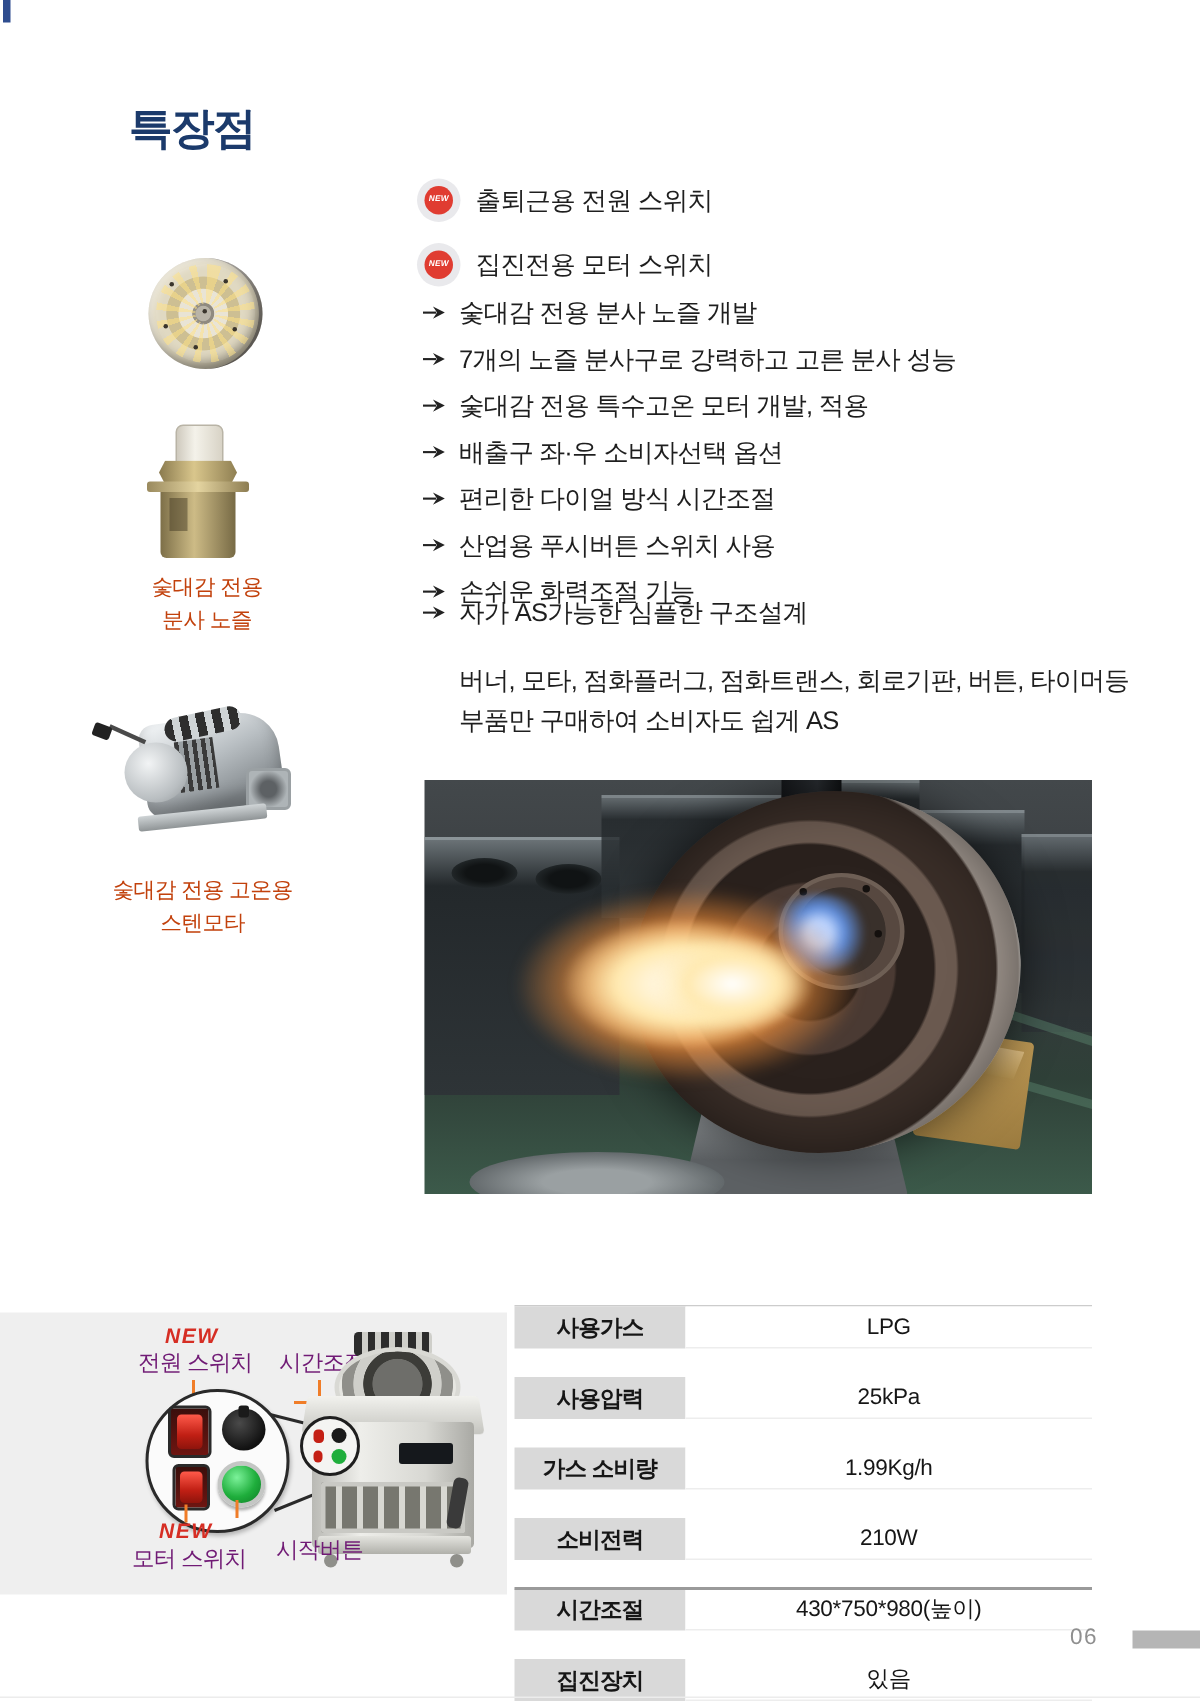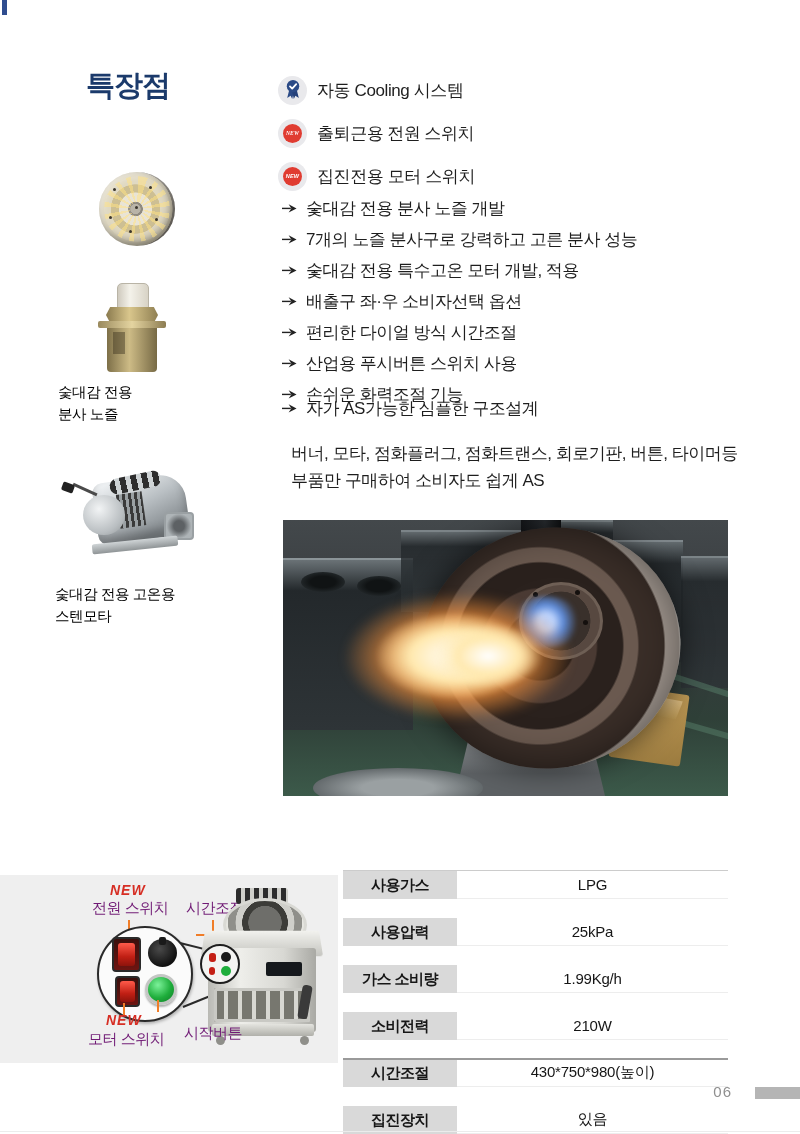--- a/index.html
+++ b/index.html
@@ -19,21 +19,21 @@
   
   .badge-row{left:278px;height:30px;display:flex;align-items:center;gap:10px;}
   .badge-circle{width:29px;height:29px;border-radius:50%;background:#e9e9ec;display:flex;align-items:center;justify-content:center;flex:0 0 29px;}
   .new-dot{width:19px;height:19px;border-radius:50%;background:#e03c31;color:#fff;font-size:5.5px;font-weight:bold;display:flex;align-items:center;justify-content:center;font-style:italic;letter-spacing:.2px;}
   .badge-label{font-size:17px;color:#1e1e1e;letter-spacing:-.4px;}
 
   
   .bullet-row{left:282px;display:flex;align-items:flex-start;gap:9px;}
   .bullet-row .arrow{margin-top:5px;flex:0 0 15px;}
   .bullet-text{font-size:17px;color:#1e1e1e;letter-spacing:-.5px;line-height:22px;}
-  .note-line{left:291px;font-size:17px;color:#1e1e1e;letter-spacing:-.5px;}
+  .note-line{left:306px;font-size:17px;color:#1e1e1e;letter-spacing:-.5px;}
 
   
   .disc{left:99px;top:172px;width:76px;height:74px;border-radius:50%;
     background:radial-gradient(circle at 48% 50%, #b9b4a8 0 9%, #8f8a80 10% 13%,
       #e8e2d2 14% 30%, #c9ba8a 31% 45%, #ded6bd 46% 68%, #9a948a 69% 84%, #6e6a63 85% 100%);
     box-shadow:inset -4px -4px 8px rgba(0,0,0,.45), inset 3px 3px 6px rgba(255,255,255,.5);}
   .disc:before{content:"";position:absolute;left:6%;top:6%;width:88%;height:88%;border-radius:50%;
     background:repeating-conic-gradient(from 10deg, rgba(255,228,140,.55) 0 9deg, rgba(255,255,255,.08) 9deg 22deg);
     -webkit-mask:radial-gradient(circle,transparent 0 14%,#000 15% 82%,transparent 83%);
             mask:radial-gradient(circle,transparent 0 14%,#000 15% 82%,transparent 83%);}
@@ -42,21 +42,21 @@
   .nozzle-cap{left:117px;top:283px;width:30px;height:26px;border-radius:5px 5px 3px 3px;
     background:linear-gradient(90deg,#cfcabe,#f4f2ea 40%,#d8d3c6);border:1px solid #b9b4a6;}
   .nozzle-hex{left:106px;top:307px;width:52px;height:16px;
     background:linear-gradient(90deg,#8a7a4e,#d9c68c 45%,#8f7f52);
     clip-path:polygon(8% 0,92% 0,100% 50%,92% 100%,8% 100%,0 50%);}
   .nozzle-flange{left:98px;top:321px;width:68px;height:7px;background:linear-gradient(90deg,#9a8a5e,#e4d4a0 50%,#8d7d52);border-radius:2px;}
   .nozzle-body{left:107px;top:328px;width:50px;height:44px;border-radius:0 0 4px 4px;
     background:linear-gradient(90deg,#7d6f48,#cdbb86 45%,#776a45);}
   .nozzle-body:before{content:"";position:absolute;left:6px;top:4px;width:12px;height:22px;background:rgba(60,52,30,.45);}
 
-  .thumb-caption{width:160px;font-size:14.5px;color:#000000;letter-spacing:-.4px;line-height:22px;}
+  .thumb-caption{width:160px;text-align:center;font-size:14.5px;color:#c2410c;letter-spacing:-.4px;line-height:22px;}
   .cap1{left:58px;top:381px;}
   .cap2{left:55px;top:583px;}
 
   .motor-body{left:95px;top:478px;width:92px;height:62px;border-radius:10px 26px 12px 10px;
     background:linear-gradient(160deg,#eceff1 8%,#b9bfc3 45%,#878d91 80%);
     box-shadow:inset 0 -8px 10px rgba(0,0,0,.25);transform:rotate(-8deg);}
   .motor-body:before{content:"";position:absolute;left:18px;top:-4px;width:52px;height:16px;border-radius:8px;
     background:repeating-linear-gradient(90deg,#2e2e2e 0 6px,#cfd4d6 6px 11px);transform:rotate(-4deg);}
   .motor-cap{left:83px;top:495px;width:42px;height:40px;border-radius:50%;
     background:radial-gradient(circle at 38% 35%,#f2f4f5,#b9bec1 65%,#8f9496);}
@@ -129,32 +129,21 @@
 </style>
 </head>
 <body>
 
 <div class="page">
 
   <div class="abs corner-mark"></div>
 
   <div class="abs doc-title">특장점</div>
 
-  <div class="abs badge-row" style="top:75px;">
-    <span class="badge-circle">
-      <svg width="20" height="22" viewBox="0 0 20 22">
-        <polygon points="6.2,11 4.2,19 7.6,16.8 9.2,20 11,12" fill="#2b4a86"></polygon>
-        <polygon points="13.8,11 15.8,19 12.4,16.8 10.8,20 9,12" fill="#24407a"></polygon>
-        <circle cx="10" cy="7.2" r="6.2" fill="#2b4a86"></circle>
-        <path d="M7 7.4 L9.2 9.6 L13.2 5.2" stroke="#ffffff" stroke-width="1.8" fill="none" stroke-linecap="round" stroke-linejoin="round"></path>
-      </svg>
-    </span>
-    <span class="badge-label">자동 Cooling 시스템</span>
-  </div>
-  <div class="abs badge-row" style="top:118px;font-family:Liberation Serif, serif;">
+  <div class="abs badge-row" style="top:118px;">
     <span class="badge-circle">
       <span class="new-dot">NEW</span>
     </span>
     <span class="badge-label">출퇴근용 전원 스위치</span>
   </div>
   <div class="abs badge-row" style="top:161px;">
     <span class="badge-circle">
       <span class="new-dot">NEW</span>
     </span>
     <span class="badge-label">집진전용 모터 스위치</span>

